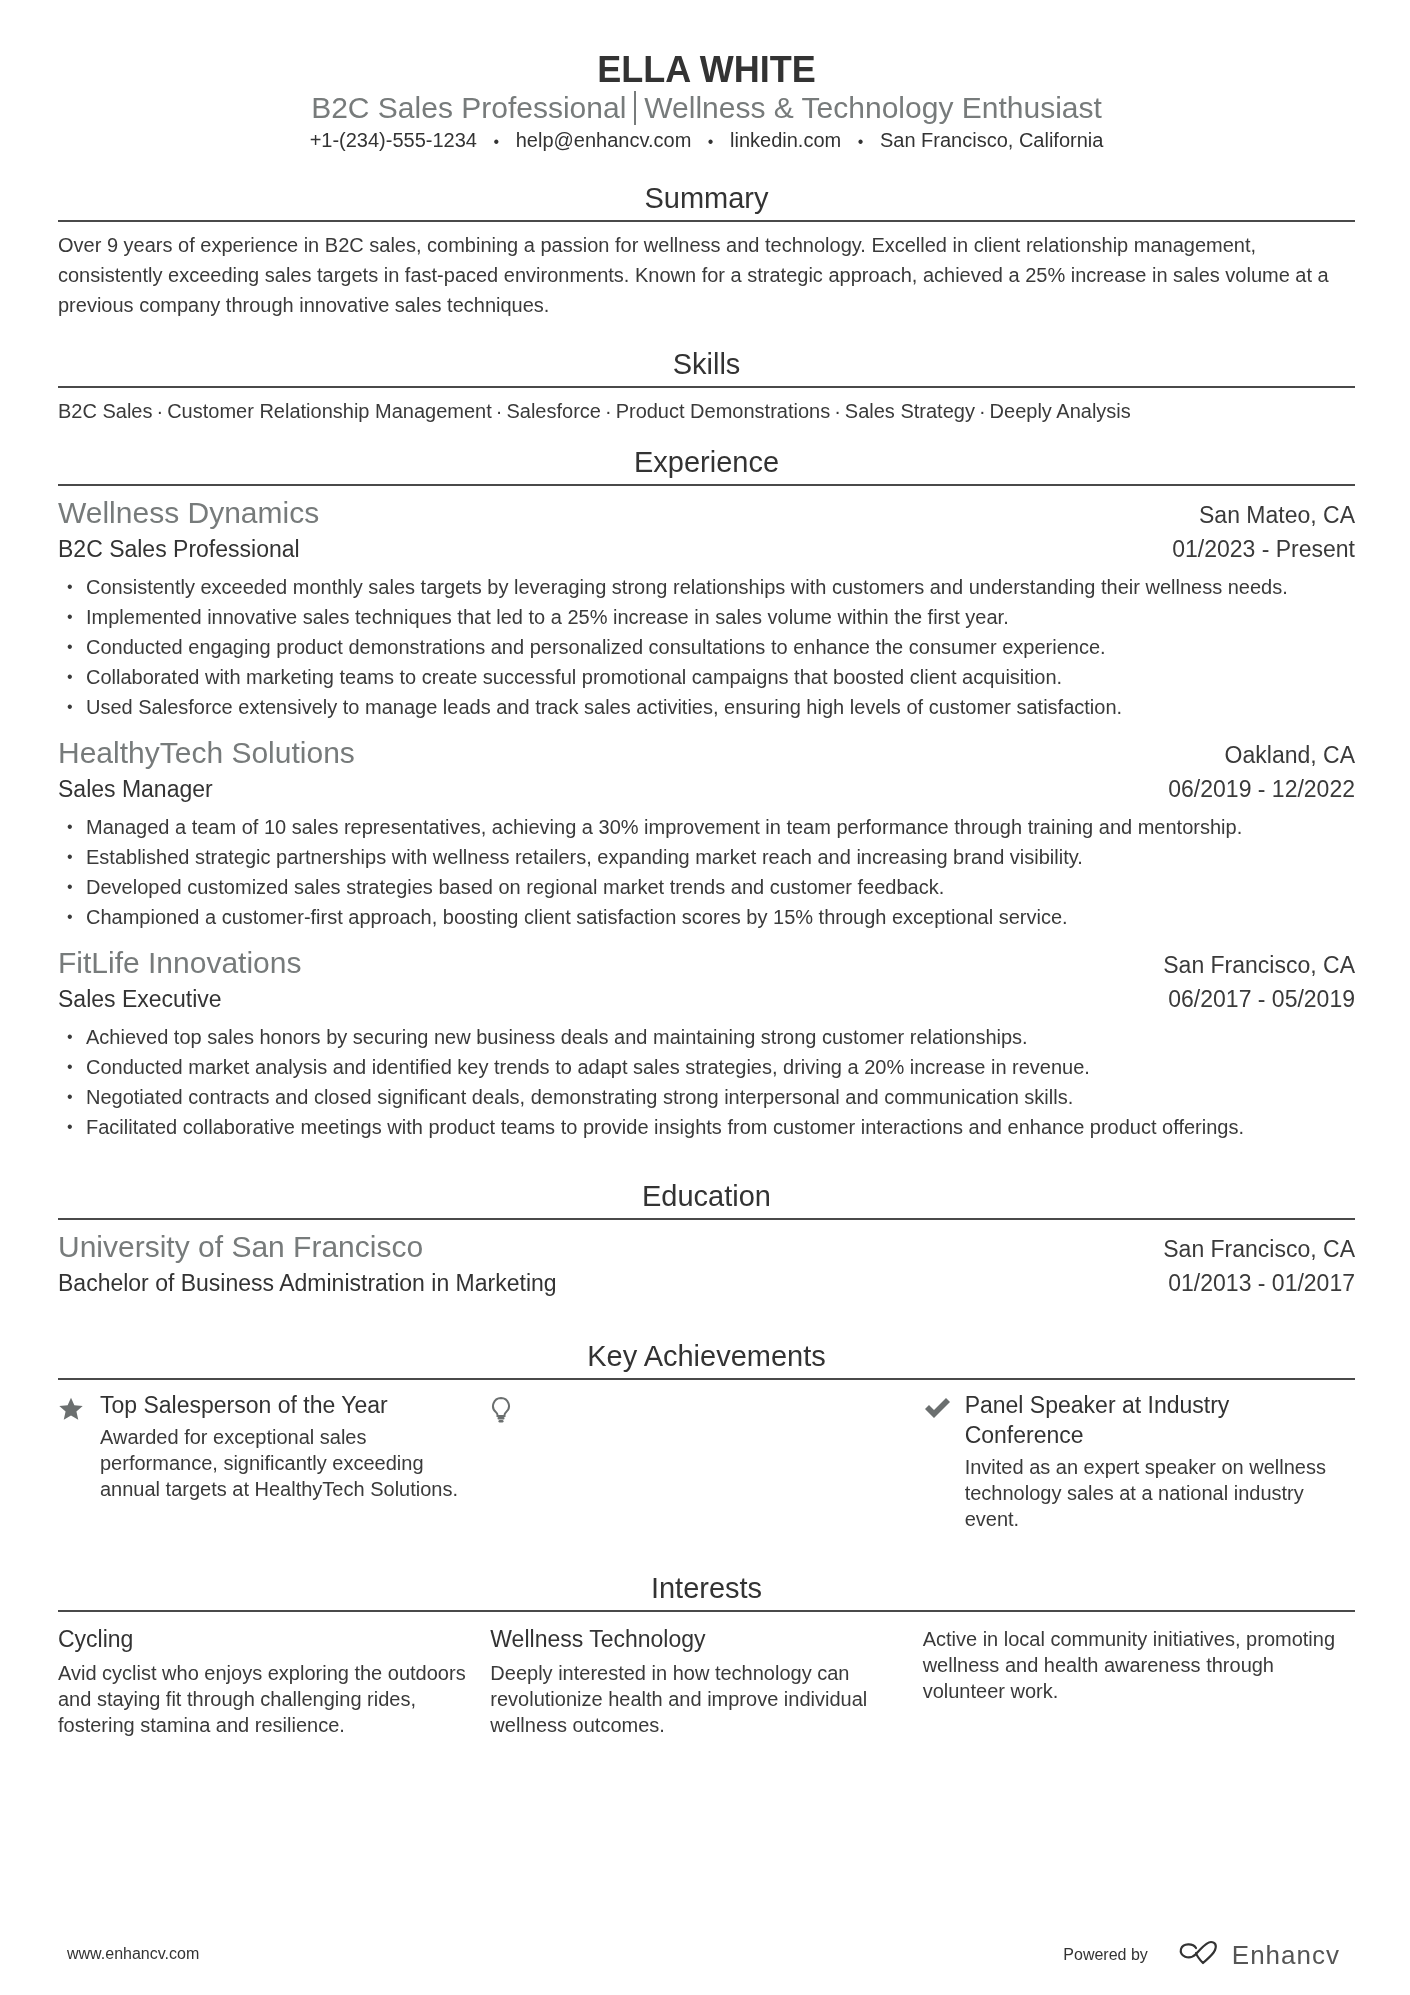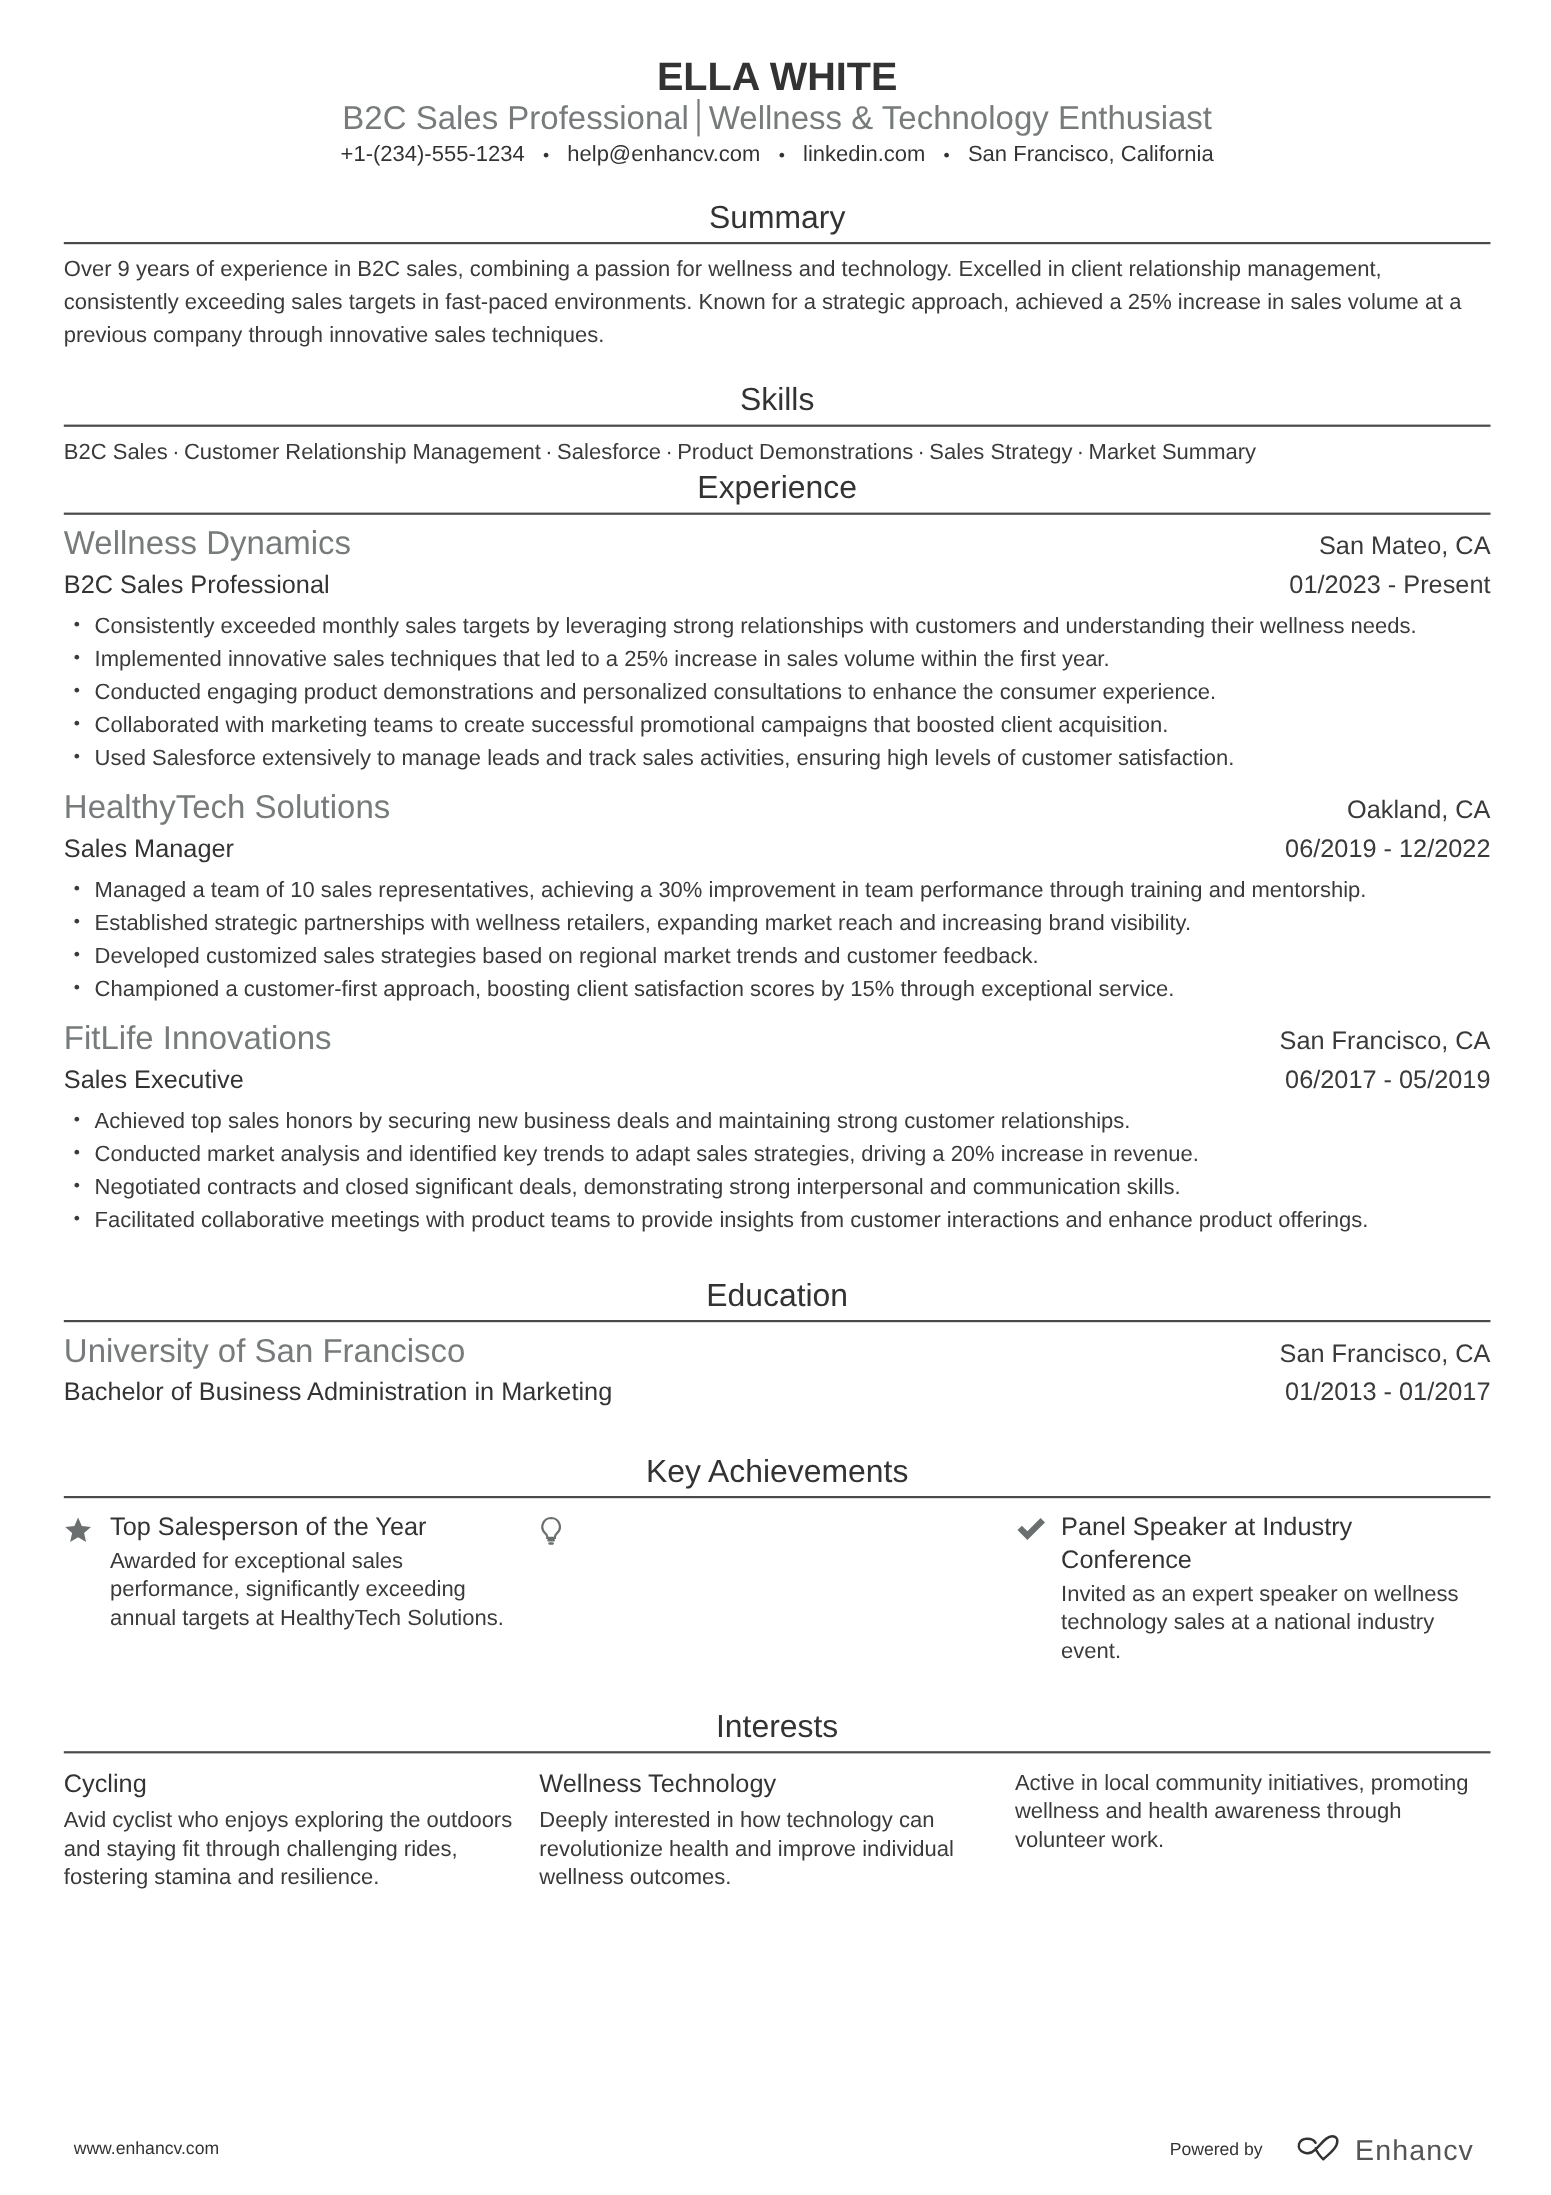--- a/index.html
+++ b/index.html
@@ -17,21 +17,21 @@
   .section-title { text-align: center; font-size: 29px; color: #333333; line-height: 36px; }
   .rule { height: 2px; background: #4a4a4a; margin-top: 4px; }
 
   .summary-title { margin-top: 24px; }
   .summary-text { font-size: 20px; line-height: 30px; margin-top: 8px; color: #3a3a3a; }
 
   .skills-title { margin-top: 26px; }
   .skills-text { font-size: 20px; line-height: 30px; margin-top: 8px; color: #3a3a3a; }
   .skills-text .sdot { margin: 0 4px; }
 
-  .exp-title { }
+  .exp-title { margin-top: 18px; }
   .job { margin-top: 8px; }
   .job + .job { margin-top: 12px; }
   .row { display: flex; justify-content: space-between; align-items: baseline; gap: 28px; }
   .company { font-size: 30px; color: #777b7b; line-height: 38px; }
   .loc { font-size: 23px; color: #3a3a3a; line-height: 34px; }
   .role { font-size: 23px; color: #333333; line-height: 34px; }
   .dates { font-size: 23px; color: #3a3a3a; line-height: 34px; }
   ul.bullets { list-style: none; margin: 6px 0 0 0; padding: 0; }
   ul.bullets li { position: relative; padding-left: 28px; font-size: 20px; line-height: 30px; color: #3a3a3a; }
   ul.bullets li .b { position: absolute; left: 9px; top: 0; font-size: 16px; }
@@ -81,21 +81,21 @@
     </div>
   </div>
 
   <div class="section-title summary-title">Summary</div>
   <div class="rule"></div>
   <div class="summary-text">Over 9 years of experience in B2C sales, combining a passion for wellness and technology. Excelled in client relationship management, consistently exceeding sales targets in fast-paced environments. Known for a strategic approach, achieved a 25% increase in sales volume at a previous company through innovative sales techniques.</div>
 
   <div class="section-title skills-title">Skills</div>
   <div class="rule"></div>
   <div class="skills-text">
-    <span>B2C Sales</span><span class="sdot">·</span><span>Customer Relationship Management</span><span class="sdot">·</span><span>Salesforce</span><span class="sdot">·</span><span>Product Demonstrations</span><span class="sdot">·</span><span>Sales Strategy</span><span class="sdot">·</span><span>Market Summary</span>
+    <span>B2C Sales</span><span class="sdot">·</span><span>Customer Relationship Management</span><span class="sdot">·</span><span>Salesforce</span><span class="sdot">·</span><span>Product Demonstrations</span><span class="sdot">·</span><span>Sales Strategy</span><span class="sdot">·</span><span>Deeply Analysis</span>
   </div>
 
   <div class="section-title exp-title">Experience</div>
   <div class="rule"></div>
 
   <div class="job">
     <div class="row">
       <span class="company">Wellness Dynamics</span>
       <span class="loc">San Mateo, CA</span>
     </div>

